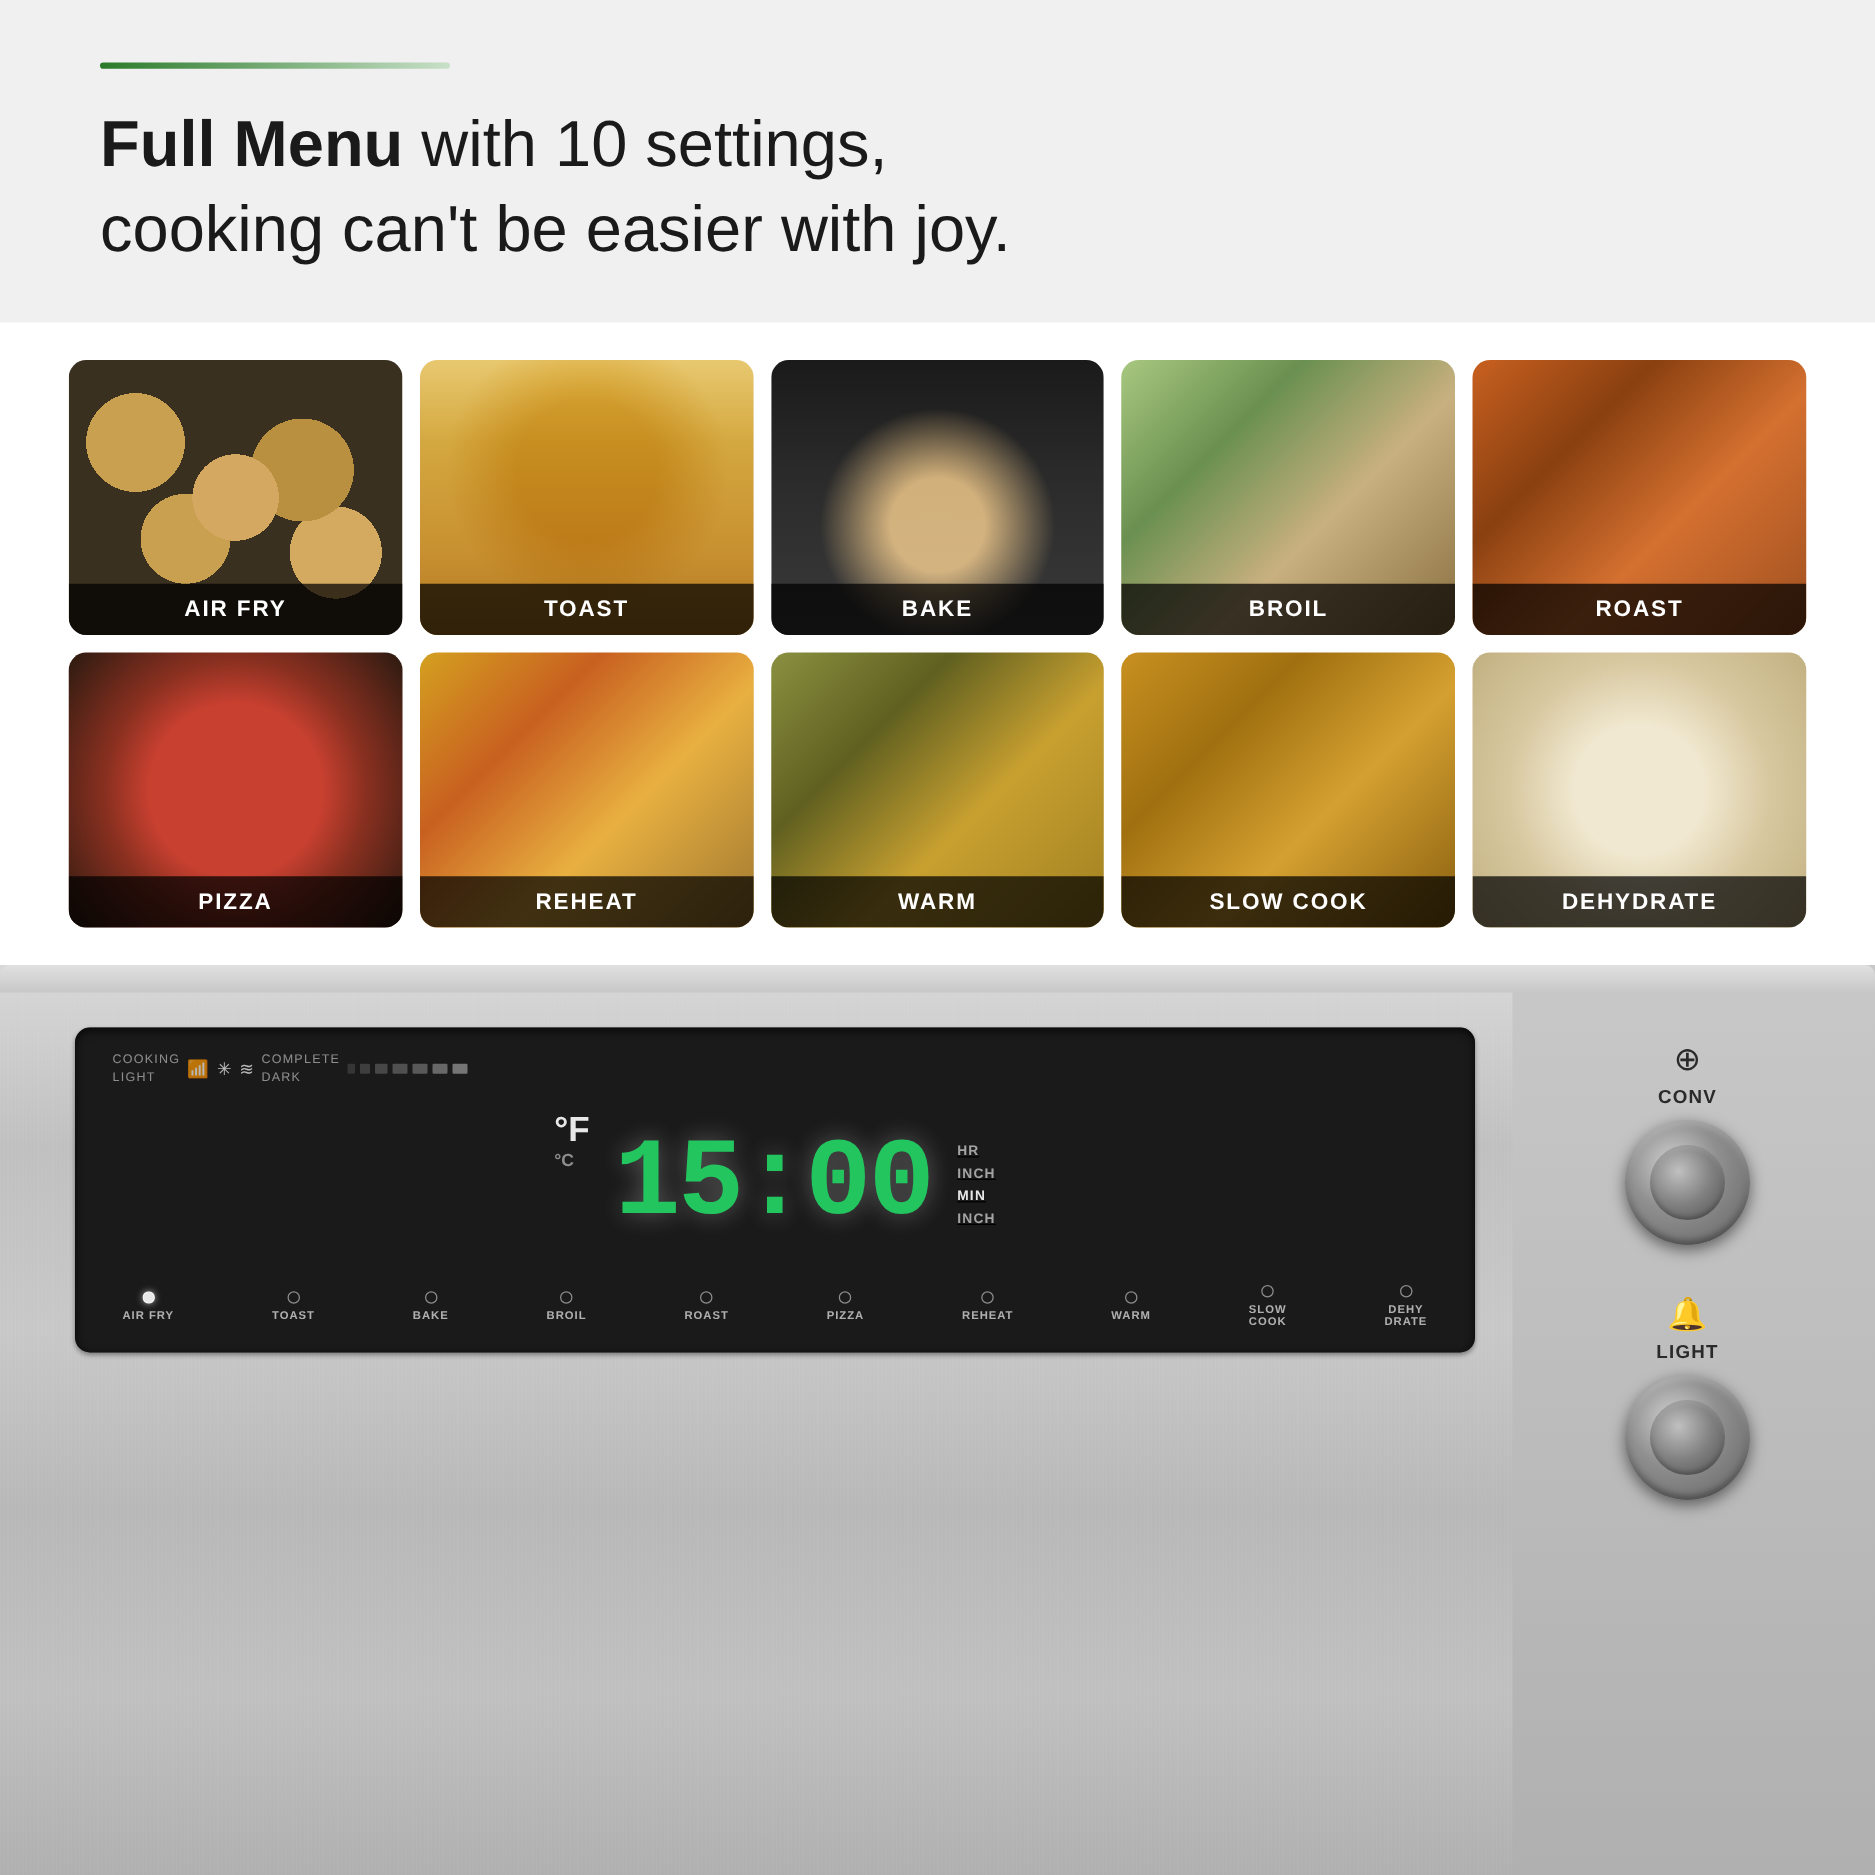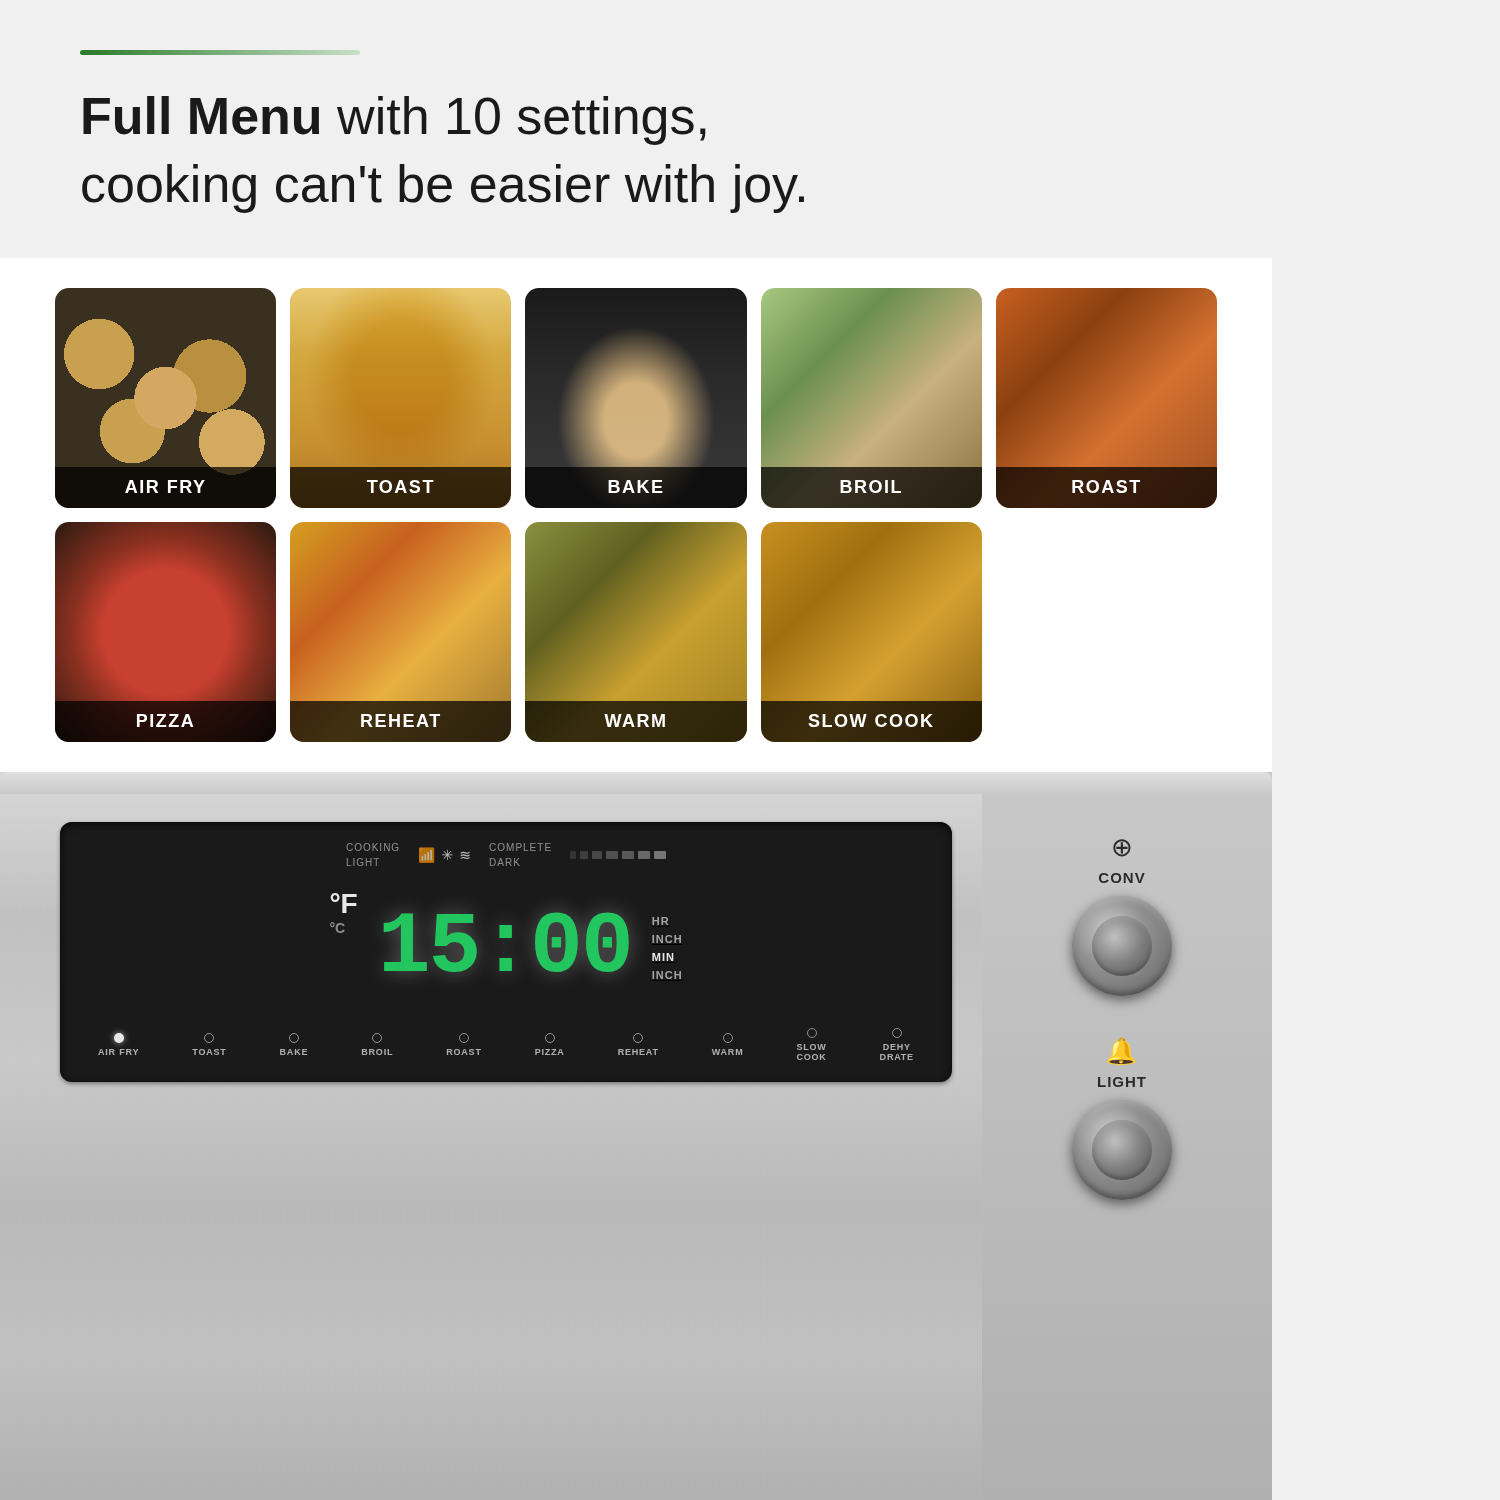--- a/index.html
+++ b/index.html
@@ -5,21 +5,21 @@
     * { margin: 0; padding: 0; box-sizing: border-box; }
     body {
       width: 1500px;
       height: 1500px;
       overflow: hidden;
       font-family: 'Arial', sans-serif;
       background: #f0f0f0;
     }
 
     .page-wrapper {
-      width: 1272px;
+      width: 1500px;
       height: 1500px;
       background: #f2f2f2;
       display: flex;
       flex-direction: column;
     }
 
     
     .header-section {
       background: #f0f0f0;
       padding: 50px 80px 40px 80px;
@@ -179,22 +179,21 @@
       padding: 20px 30px;
       display: flex;
       flex-direction: column;
       justify-content: space-between;
       box-shadow: inset 0 2px 8px rgba(0,0,0,0.8), 0 2px 4px rgba(0,0,0,0.4);
     }
 
     .display-top {
       display: flex;
       align-items: center;
-      gap: 18px;
-      justify-content: center;
+      gap: 6px;
     }
 
     .display-labels {
       display: flex;
       flex-direction: column;
       gap: 4px;
     }
 
     .display-label-text {
       font-size: 10px;
@@ -404,20 +403,23 @@
       </div>
       <div class="food-card food-reheat">
         <div class="food-label">REHEAT</div>
       </div>
       <div class="food-card food-warm">
         <div class="food-label">WARM</div>
       </div>
       <div class="food-card food-slow-cook">
         <div class="food-label">SLOW COOK</div>
       </div>
+      <div class="food-card food-dehydrate">
+        <div class="food-label">DEHYDRATE</div>
+      </div>
 
     </div>
   </div>
 
   <div class="appliance-section">
     <div class="steel-panel"></div>
     <div class="appliance-top-edge"></div>
 
     <div class="display-panel">
 

